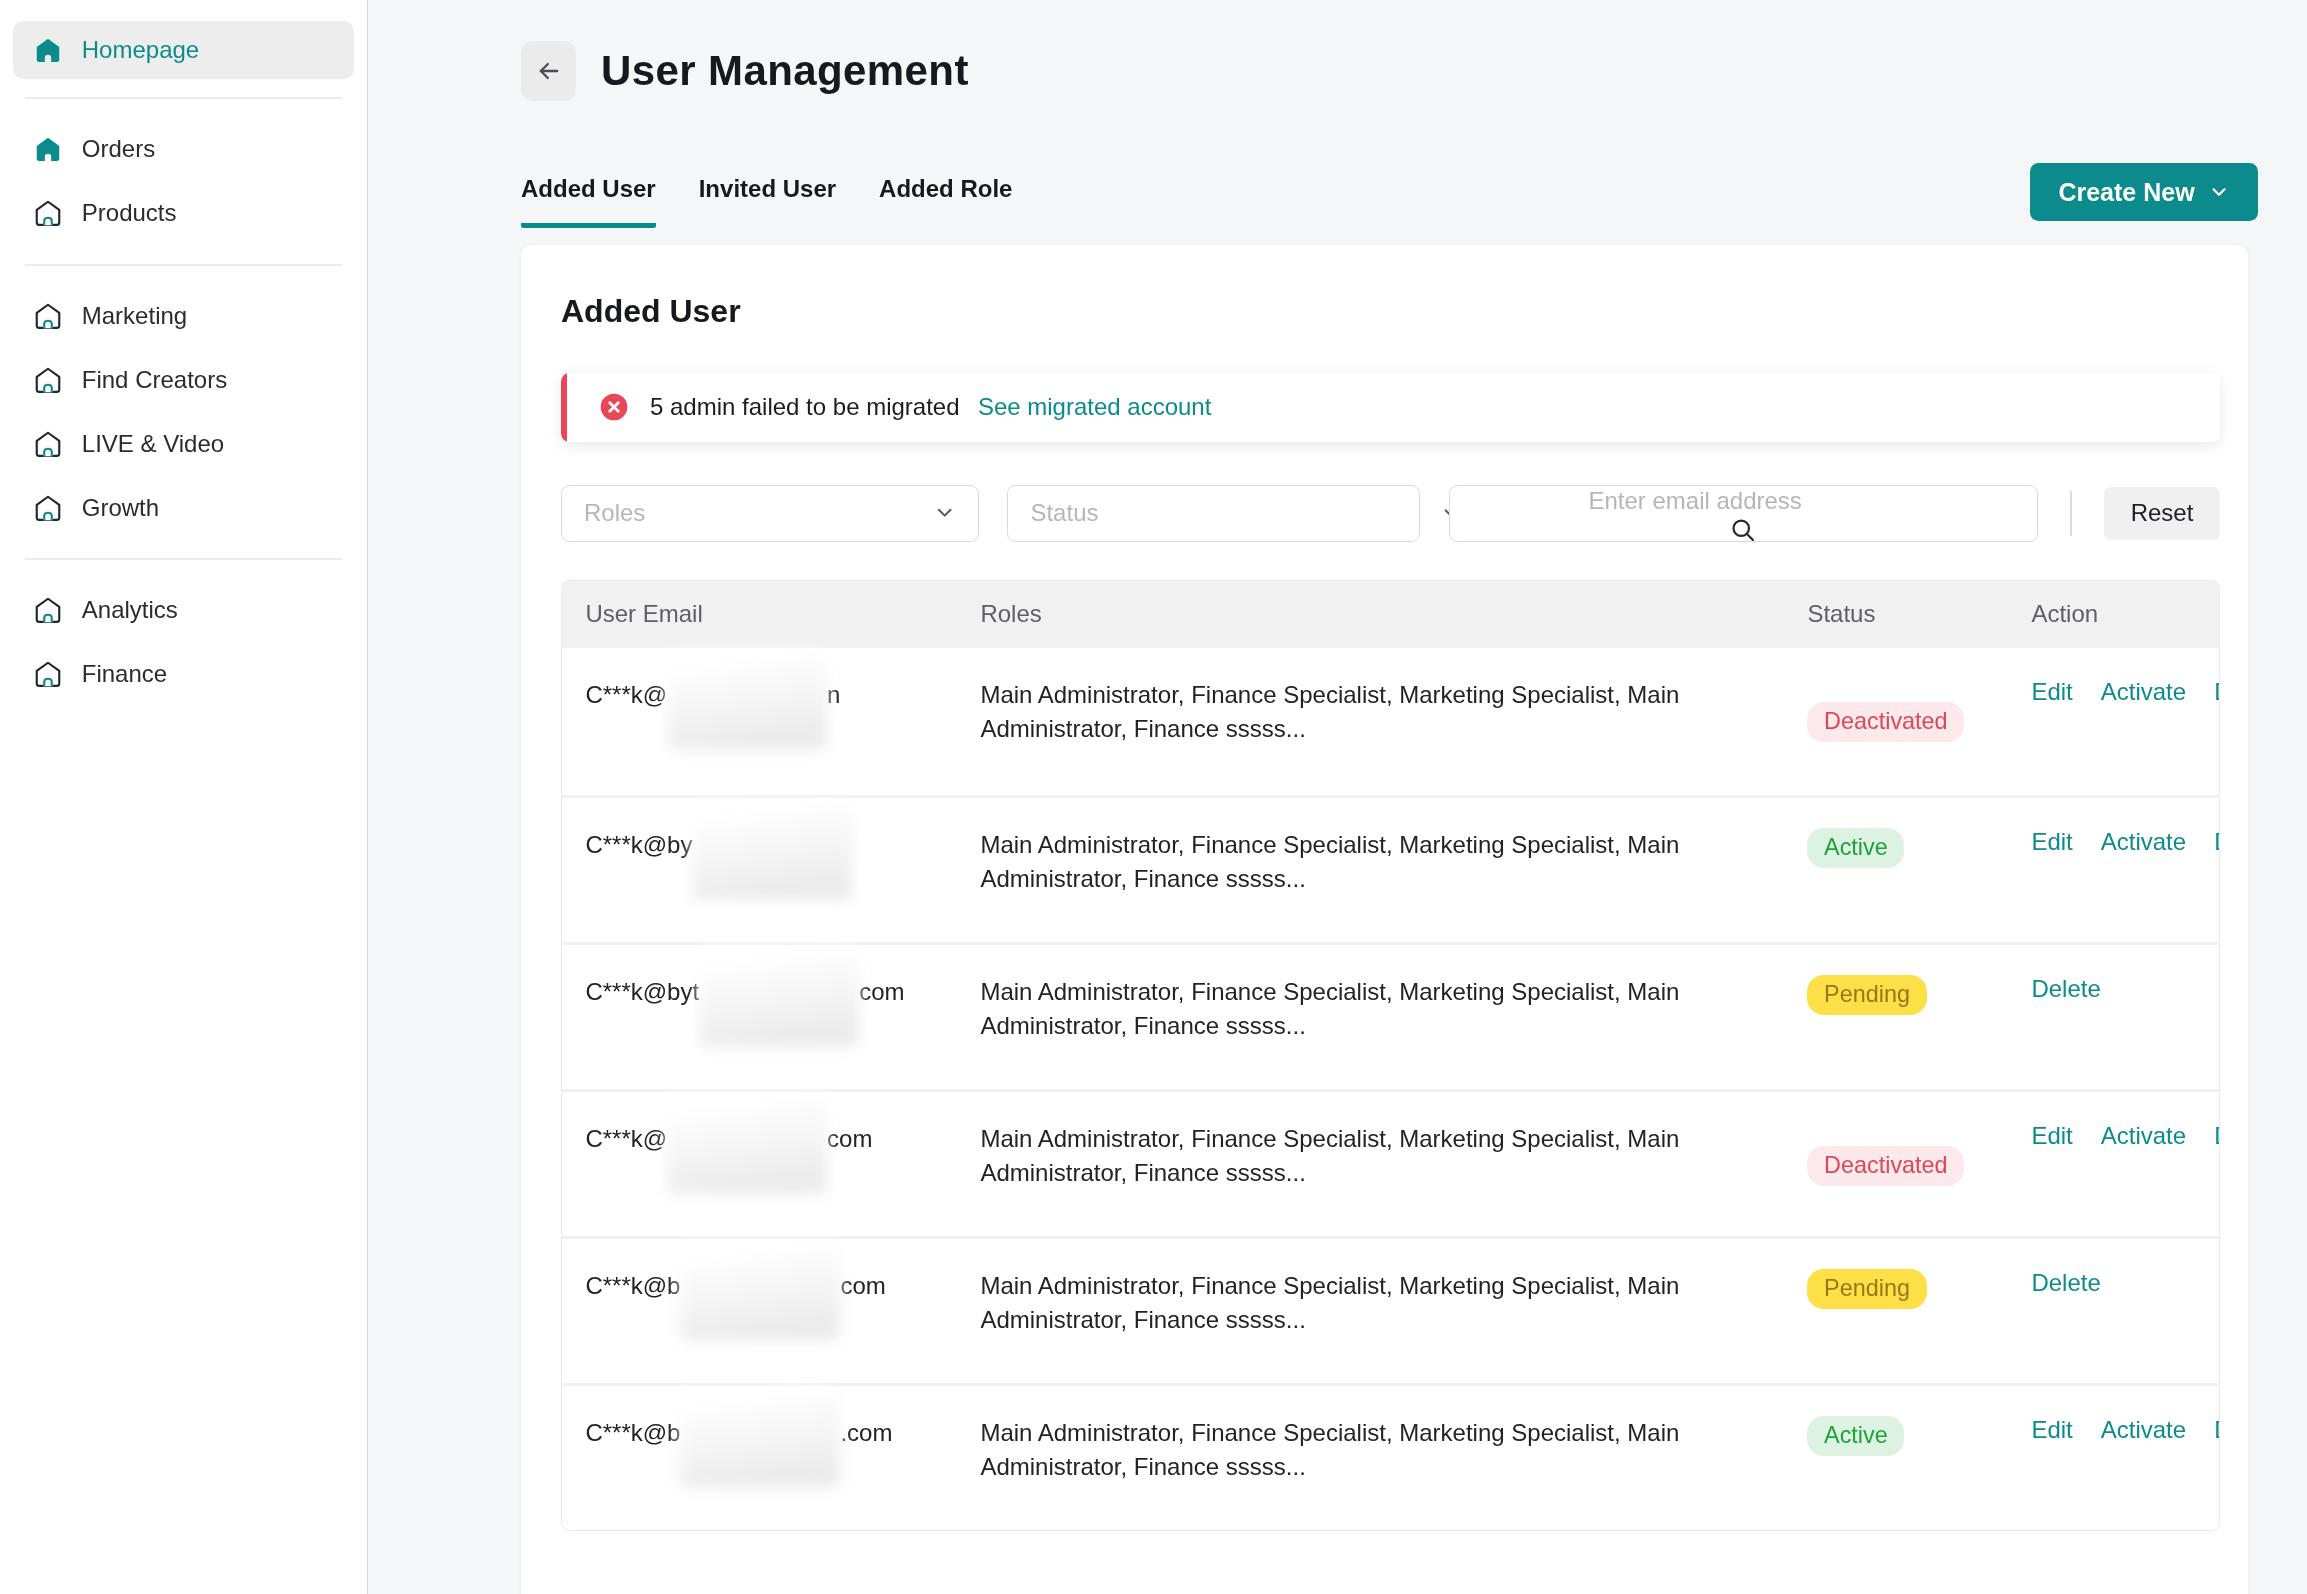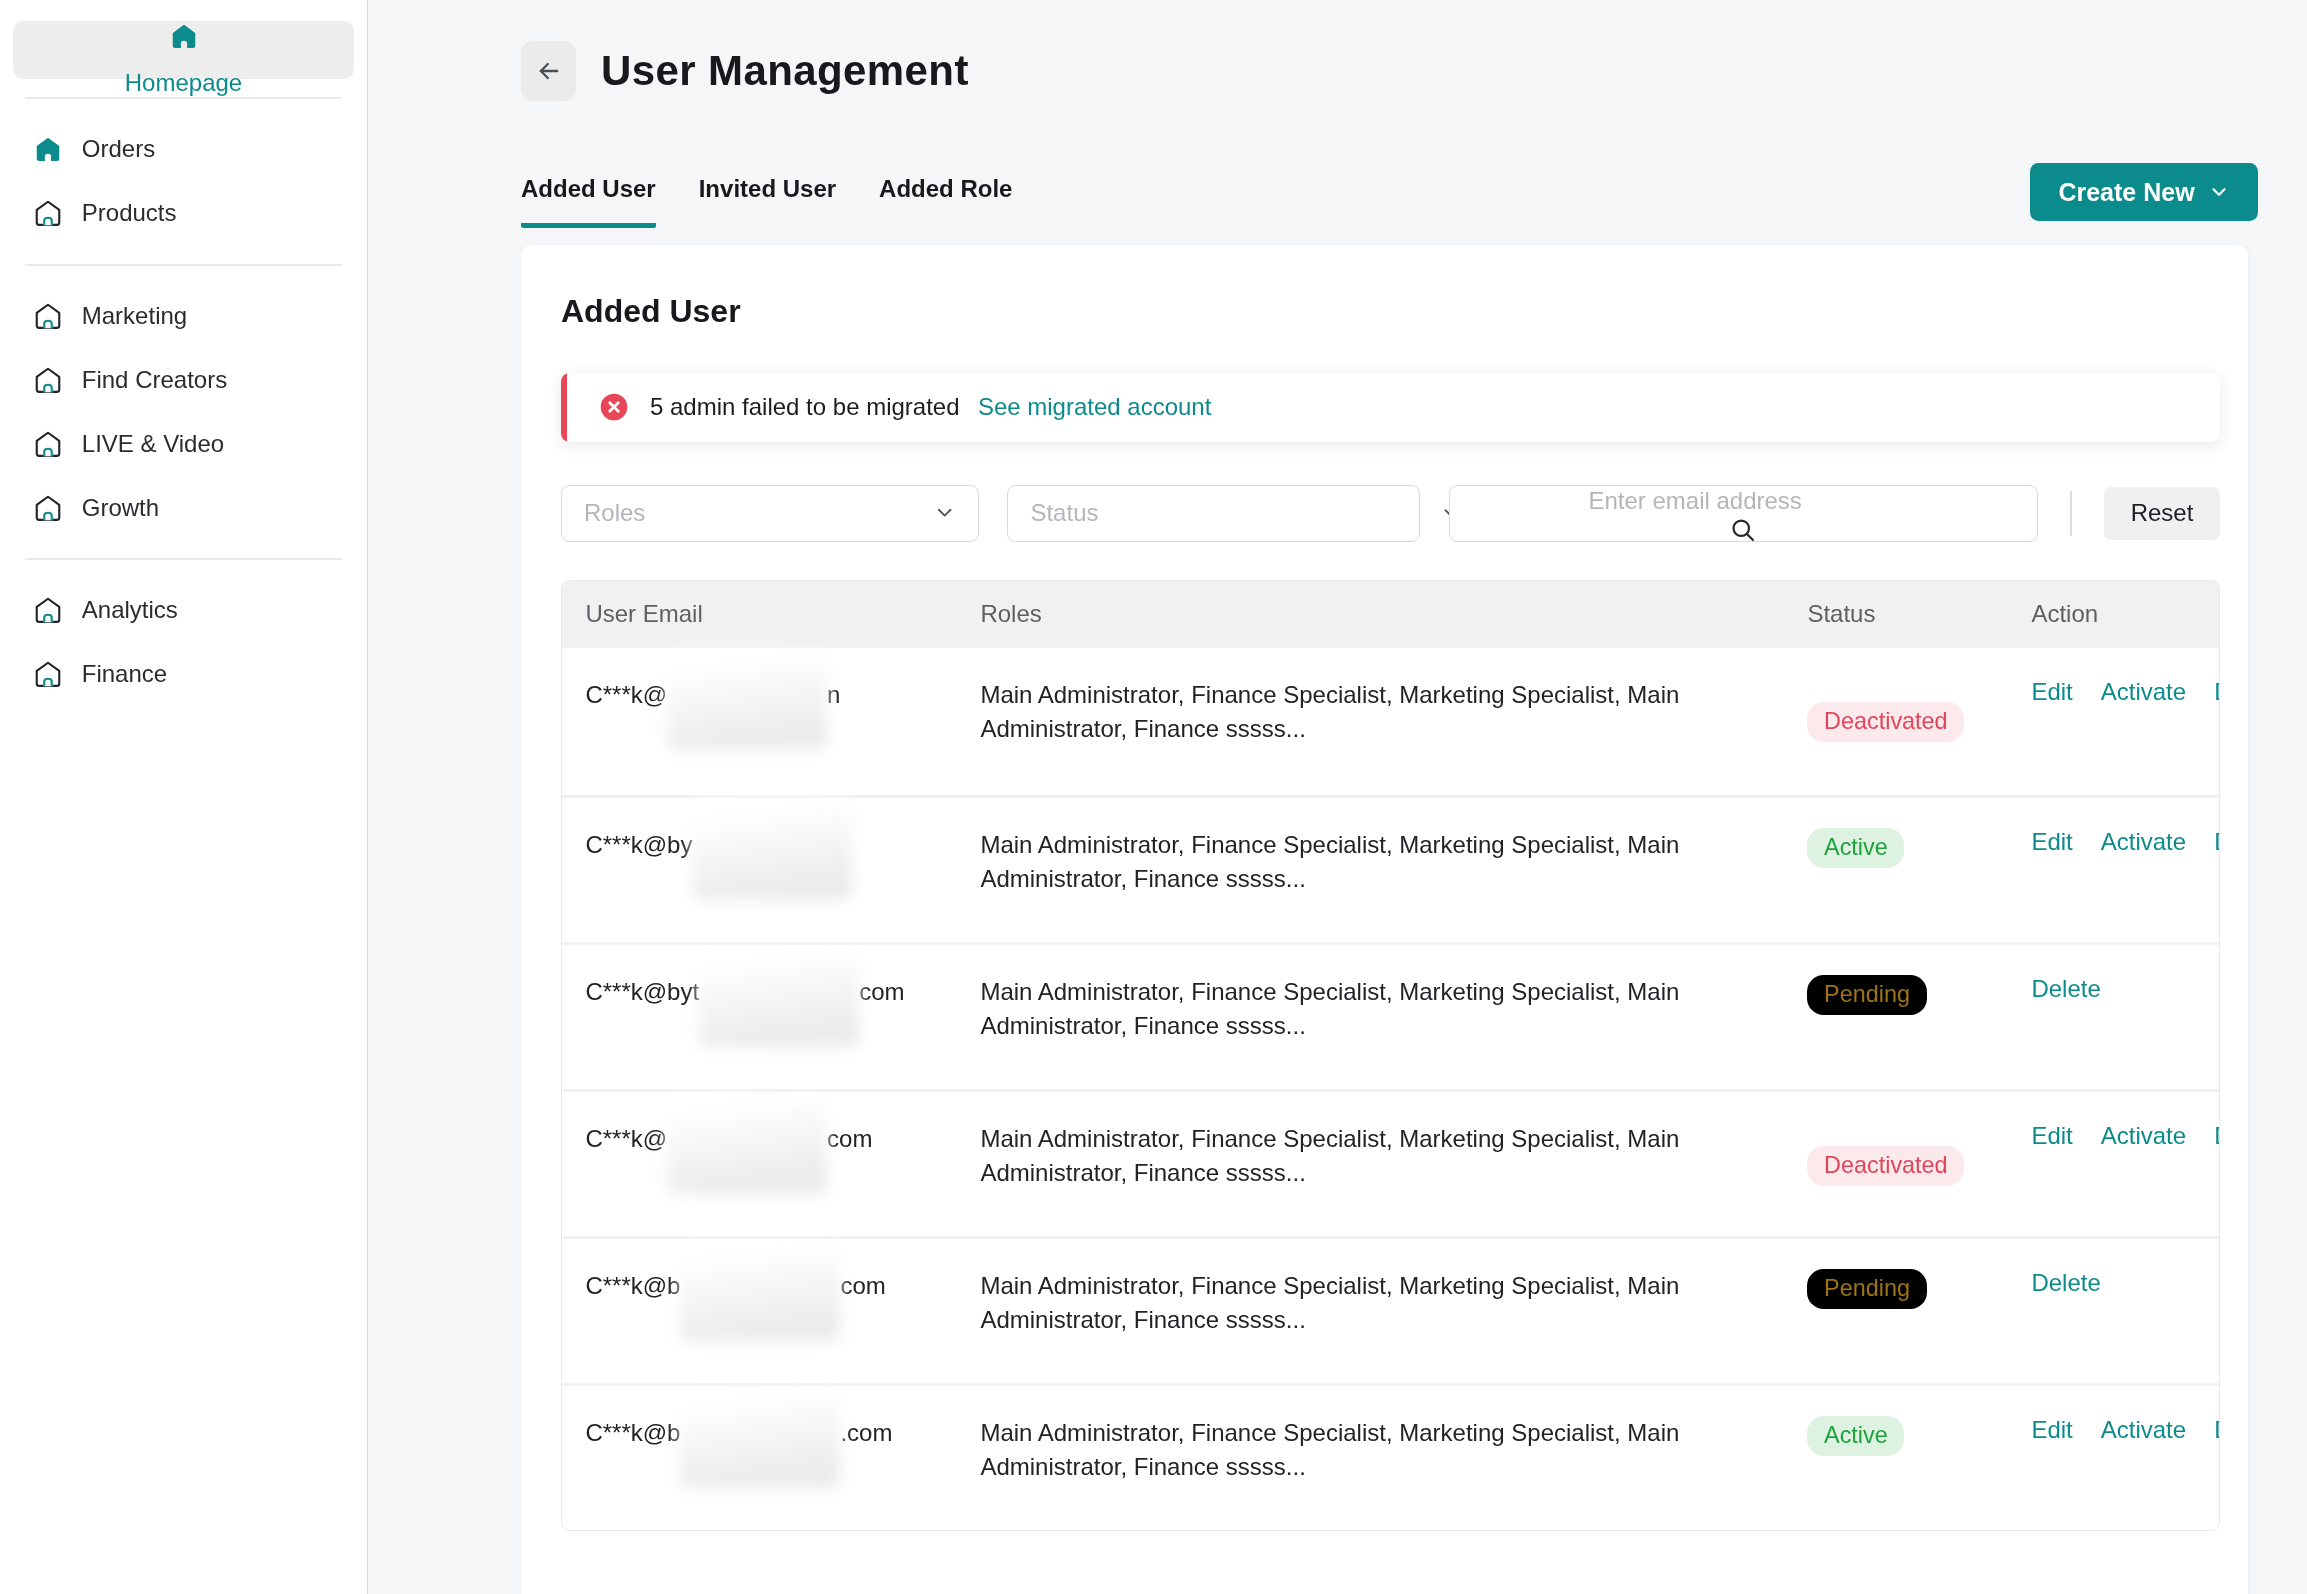--- a/index.html
+++ b/index.html
@@ -26,21 +26,21 @@
     width:368px;box-sizing:border-box;flex:0 0 368px;
     background:#fff;border-right:1.7px solid var(--side-border);
     padding:21px 13.4px 0 13.4px;
   }
   .side-item{
     display:flex;align-items:center;gap:18.4px;
     height:64px;padding:0 20px;border-radius:10px;
     font-size:24px;color:var(--ink-soft);cursor:pointer;
   }
   .side-item.first{height:58px;}
-  .side-item.active{background:#ededee;color:var(--accent);font-weight:500;flex-direction:column;}
+  .side-item.active{background:#ededee;color:var(--accent);font-weight:500;}
   .side-item .icn{width:30px;height:28px;flex:0 0 30px;display:flex;align-items:center;}
   .side-divider{height:1.7px;background:#ebebec;margin:18.4px 11.7px;}
 
   
   .main{flex:1;display:flex;flex-direction:column;box-sizing:border-box;
         padding:19px 59px 0 153px;min-width:0;}
 
   .page-head{display:flex;align-items:center;gap:25px;margin-bottom:40px;}
   .back-btn{width:55px;height:60px;border-radius:11.7px;background:#ebebec;border:none;
             display:flex;align-items:center;justify-content:center;cursor:pointer;}
@@ -114,21 +114,21 @@
   .td.roles{padding-right:42px;line-height:1.45;}
   .redact{position:relative;display:inline-block;width:160px;height:25px;vertical-align:baseline;}
   .redact::before{
     content:"";position:absolute;left:0;top:-27px;width:160px;height:99px;
     background:linear-gradient(172deg,#ffffff 15%,#ebebec 85%);
     filter:blur(6.7px);border-radius:8.4px;
   }
   .pill{display:inline-block;font-size:23.4px;padding:7.5px 16.7px;border-radius:16.7px;line-height:1.1;}
   .pill.deactivated{color:#e0455a;background:#fce9ec;margin-top:24px;}
   .pill.active{color:#1fa23d;background:#ddf2e1;}
-  .pill.pending{color:#9d7513;background:#000000;}
+  .pill.pending{color:#9d7513;background:#fde047;}
   .actions{display:flex;flex-direction:row;gap:28px;}
   .act-link{color:var(--accent);font-size:24px;font-weight:500;line-height:1.15;
             text-decoration:none;cursor:pointer;}
   svg{display:block;}
 </style>
 </head>
 <body>
 
 <div class="app">
 

